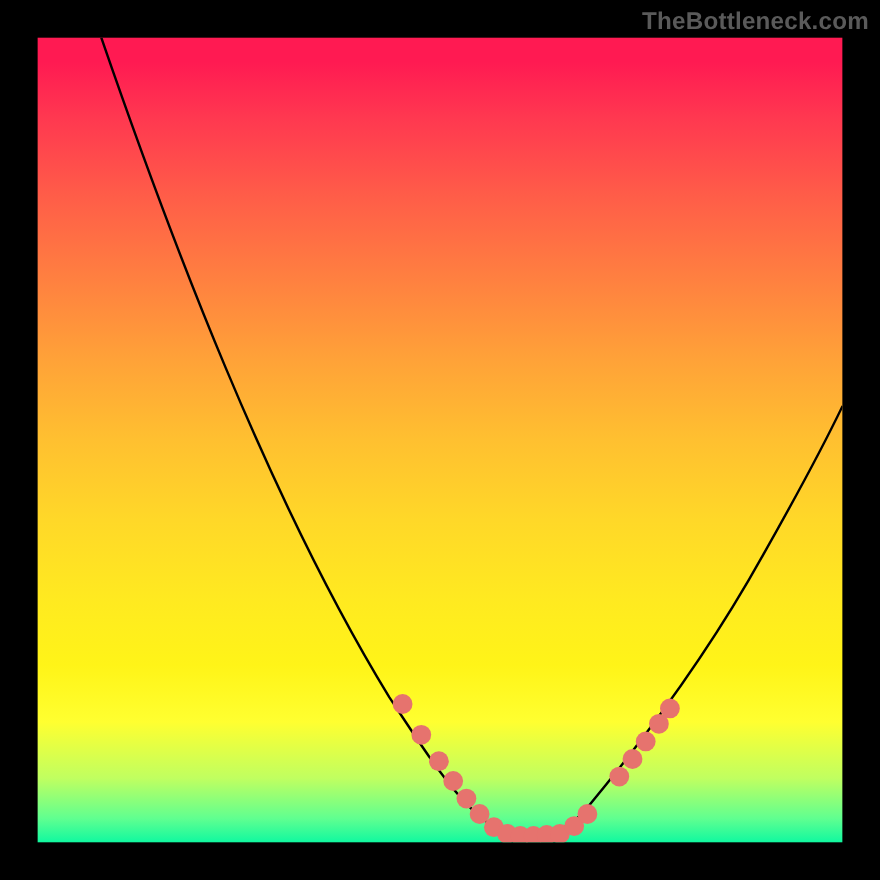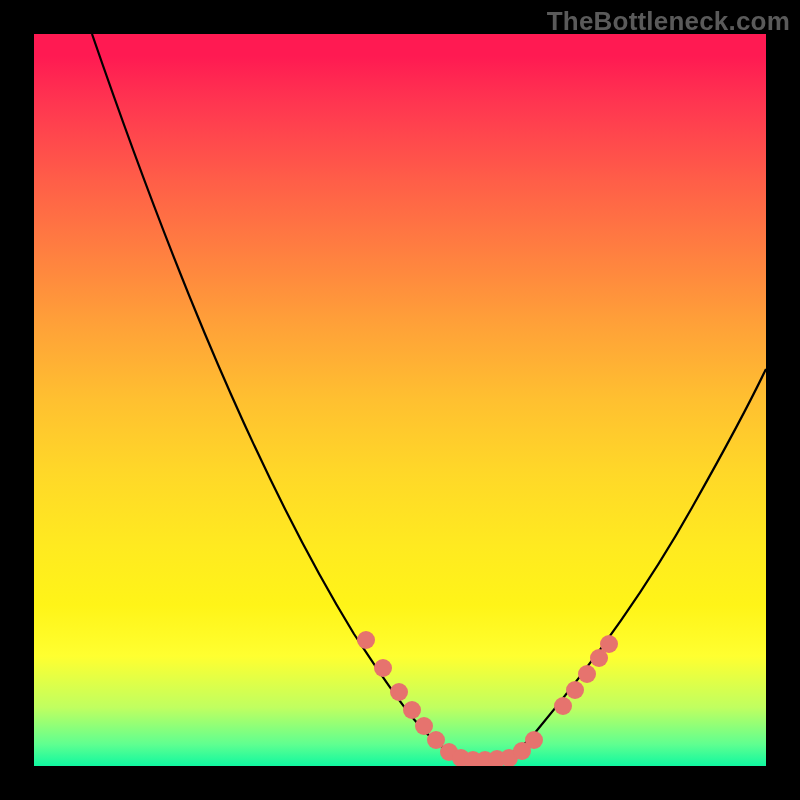--- a/index.html
+++ b/index.html
@@ -48,21 +48,21 @@
       #c0ff60 92%,
       #60ff90 97%,
       #10f8a0 100%
     );
   }
   .watermark {
     position: absolute;
     top: 6px;
     right: 10px;
     font-family: Arial, Helvetica, sans-serif;
-    font-size: 26px;
+    font-size: 22px;
     font-weight: bold;
     color: #5a5a5a;
     letter-spacing: 0.2px;
   }
   svg.curve {
     position: absolute;
     left: 0;
     top: 0;
     width: 100%;
     height: 100%;

